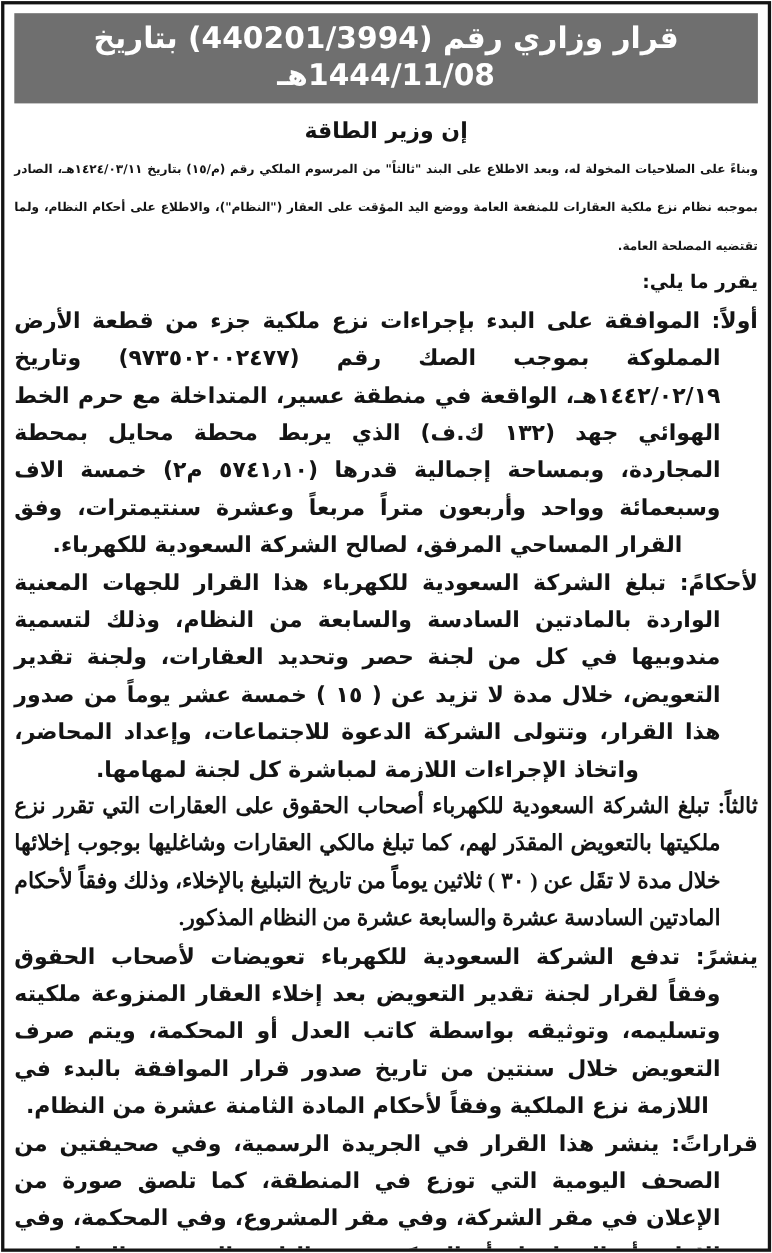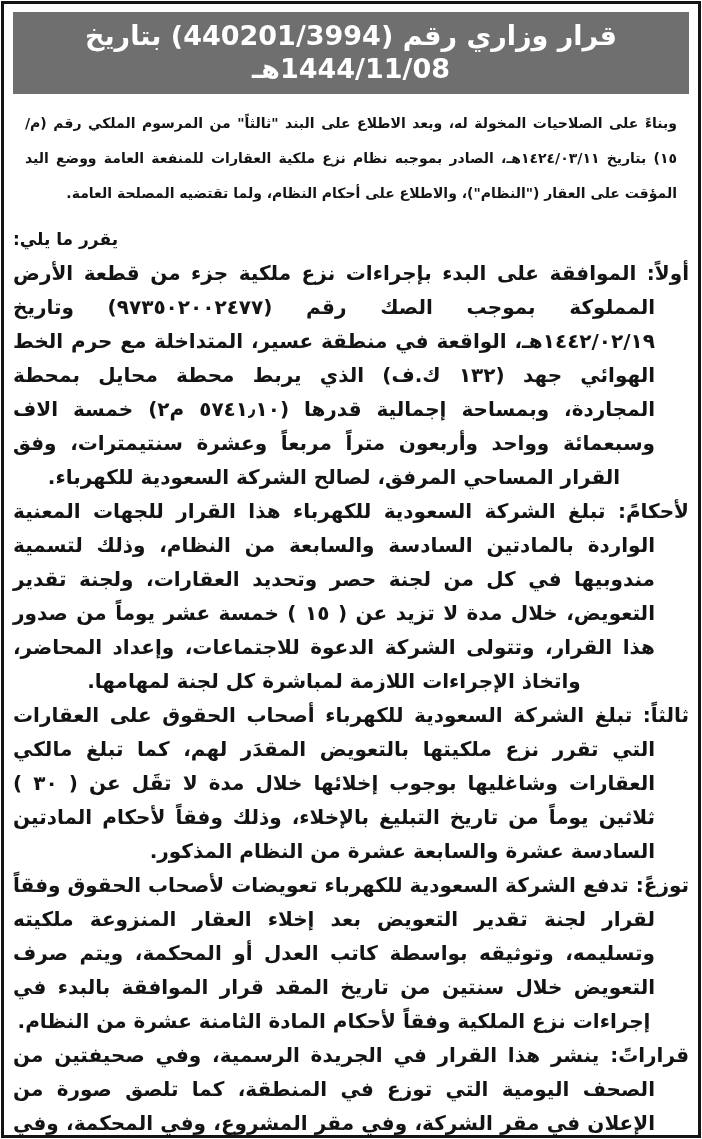--- a/index.html
+++ b/index.html
@@ -34,66 +34,68 @@
     letter-spacing: 0px;
   }
   .addressee {
     text-align: center;
     font-weight: bold;
     font-size: 20px;
     line-height: 26px;
     margin: 11px 0 5px 0;
   }
   .preamble {
-    margin: 12px;
+    margin: 0;
     font-weight: bold;
-    font-size: 14px;
+    font-size: 11px;
     line-height: 35px;
     text-align: justify;
     text-align-last: right;
   }
   .decides {
     margin: 0;
     font-weight: bold;
     font-size: 17px;
     line-height: 33px;
-    text-align: left;
+    text-align: right;
   }
   .item {
     margin: 0;
     font-weight: bold;
     font-size: 20px;
     line-height: 34px;
     text-align: justify;
     text-align-last: center;
     padding-right: 34px;
     text-indent: -34px;
   }
   .item.last-right {
     text-align-last: right;
+    font-family: Liberation Serif, serif;
   }
 </style>
 </head>
 <body>
 
 <div class="page-frame">
 
   <div class="banner">
     <span>قرار وزاري رقم (440201/3994) بتاريخ 1444/11/08هـ</span>
   </div>
 
+  <div class="addressee">إن وزير الطاقة</div>
 
   <p class="preamble">وبناءً على الصلاحيات المخولة له، وبعد الاطلاع على البند "ثالثاً" من المرسوم الملكي رقم (م/١٥) بتاريخ ١٤٢٤/٠٣/١١هـ، الصادر بموجبه نظام نزع ملكية العقارات للمنفعة العامة ووضع اليد المؤقت على العقار ("النظام")، والاطلاع على أحكام النظام، ولما تقتضيه المصلحة العامة.</p>
 
   <p class="decides">يقرر ما يلي:</p>
 
   <p class="item"><span>أولاً:</span> <span>الموافقة على البدء بإجراءات نزع ملكية جزء من قطعة الأرض المملوكة بموجب الصك رقم (٩٧٣٥٠٢٠٠٢٤٧٧) وتاريخ ١٤٤٢/٠٢/١٩هـ، الواقعة في منطقة عسير، المتداخلة مع حرم الخط الهوائي جهد (١٣٢ ك.ف) الذي يربط محطة محايل بمحطة المجاردة، وبمساحة إجمالية قدرها (٥٧٤١٫١٠ م٢) خمسة الاف وسبعمائة وواحد وأربعون متراً مربعاً وعشرة سنتيمترات، وفق القرار المساحي المرفق، لصالح الشركة السعودية للكهرباء.</span></p>
 
   <p class="item"><span>لأحكامً:</span> <span>تبلغ الشركة السعودية للكهرباء هذا القرار للجهات المعنية الواردة بالمادتين السادسة والسابعة من النظام، وذلك لتسمية مندوبيها في كل من لجنة حصر وتحديد العقارات، ولجنة تقدير التعويض، خلال مدة لا تزيد عن ( ١٥ ) خمسة عشر يوماً من صدور هذا القرار، وتتولى الشركة الدعوة للاجتماعات، وإعداد المحاضر، واتخاذ الإجراءات اللازمة لمباشرة كل لجنة لمهامها.</span></p>
 
   <p class="item last-right"><span>ثالثاً:</span> <span>تبلغ الشركة السعودية للكهرباء أصحاب الحقوق على العقارات التي تقرر نزع ملكيتها بالتعويض المقدَر لهم، كما تبلغ مالكي العقارات وشاغليها بوجوب إخلائها خلال مدة لا تقَل عن ( ٣٠ ) ثلاثين يوماً من تاريخ التبليغ بالإخلاء، وذلك وفقاً لأحكام المادتين السادسة عشرة والسابعة عشرة من النظام المذكور.</span></p>
 
-  <p class="item"><span>توزعً:</span> <span>تدفع الشركة السعودية للكهرباء تعويضات لأصحاب الحقوق وفقاً لقرار لجنة تقدير التعويض بعد إخلاء العقار المنزوعة ملكيته وتسليمه، وتوثيقه بواسطة كاتب العدل أو المحكمة، ويتم صرف التعويض خلال سنتين من تاريخ المقد قرار الموافقة بالبدء في إجراءات نزع الملكية وفقاً لأحكام المادة الثامنة عشرة من النظام.</span></p>
+  <p class="item"><span>ينشرً:</span> <span>تدفع الشركة السعودية للكهرباء تعويضات لأصحاب الحقوق وفقاً لقرار لجنة تقدير التعويض بعد إخلاء العقار المنزوعة ملكيته وتسليمه، وتوثيقه بواسطة كاتب العدل أو المحكمة، ويتم صرف التعويض خلال سنتين من تاريخ صدور قرار الموافقة بالبدء في اللازمة نزع الملكية وفقاً لأحكام المادة الثامنة عشرة من النظام.</span></p>
 
 
   <p class="item"><span>قراراتً:</span> <span>ينشر هذا القرار في الجريدة الرسمية، وفي صحيفتين من الصحف اليومية التي توزع في المنطقة، كما تلصق صورة من الإعلان في مقر الشركة، وفي مقر المشروع، وفي المحكمة، وفي الإمارة أو المحافظة أو المركز، وفي البلدية التي يقع العقار في دائرة اختصاصها.</span></p>
 
 </div>
 
 </body></html>

